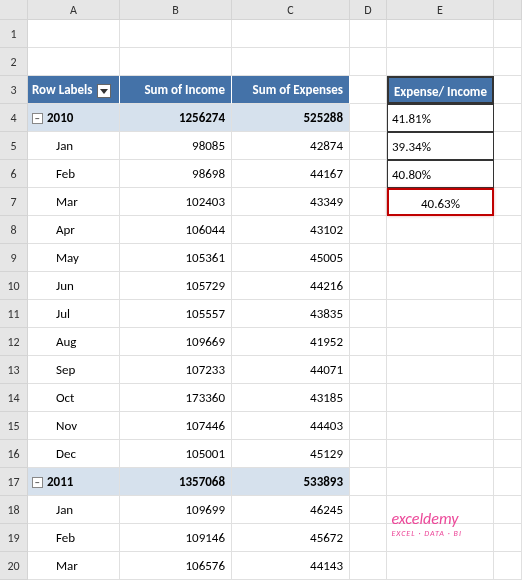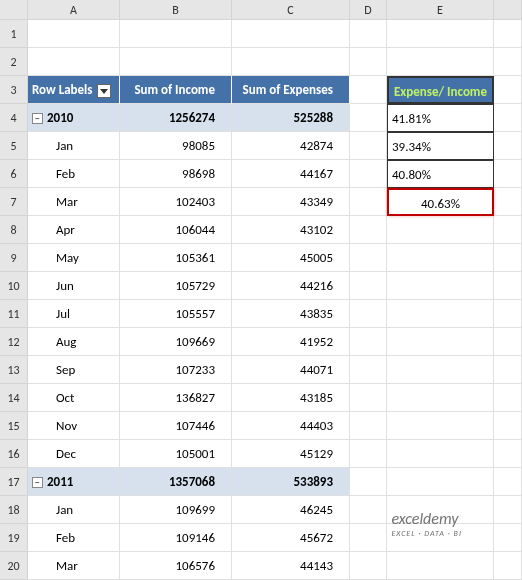--- a/index.html
+++ b/index.html
@@ -89,43 +89,43 @@
       border: 1px solid #888;
       background: #fff;
       color: #555;
       font-size: 10px;
       line-height: 9px;
       text-align: center;
       margin-right: 4px;
       vertical-align: middle;
     }
     .month { padding-left: 24px; }
-    .num-right { text-align: right; padding-right: 16px; }
+    .num-right { text-align: right; padding-right: 6px; }
     .ratio-header {
       background: #4472a8;
-      color: #bef264;
+      color: #ffffff;
       font-weight: bold;
       text-align: center;
       border: 2px solid #333;
     }
     .ratio-cell {
       border: 1px solid #333;
       text-align: left;
       background: #fff;
     }
     .ratio-highlight {
       border: 2px solid #c00000;
       box-shadow: 0 0 3px rgba(192,0,0,0.3);
       text-align: center;
     }
     .watermark {
       position: absolute;
       right: 60px;
       bottom: 42px;
-      color: #737373;
+      color: #ec4899;
       font-size: 16px;
       font-style: italic;
       pointer-events: none;
     }
     .watermark .sub {
       font-size: 8px;
       letter-spacing: 1px;
       display: block;
       text-align: center;
     }
@@ -227,21 +227,21 @@
     <div class="cell"></div>
     <div class="row-header">13</div>
     <div class="cell"><span class="month">Sep</span></div>
     <div class="cell num-right">107233</div>
     <div class="cell num-right">44071</div>
     <div class="cell"></div>
     <div class="cell"></div>
     <div class="cell"></div>
     <div class="row-header">14</div>
     <div class="cell"><span class="month">Oct</span></div>
-    <div class="cell num-right">136827</div>
+    <div class="cell num-right">173360</div>
     <div class="cell num-right">43185</div>
     <div class="cell"></div>
     <div class="cell"></div>
     <div class="cell"></div>
     <div class="row-header">15</div>
     <div class="cell"><span class="month">Nov</span></div>
     <div class="cell num-right">107446</div>
     <div class="cell num-right">44403</div>
     <div class="cell"></div>
     <div class="cell"></div>

